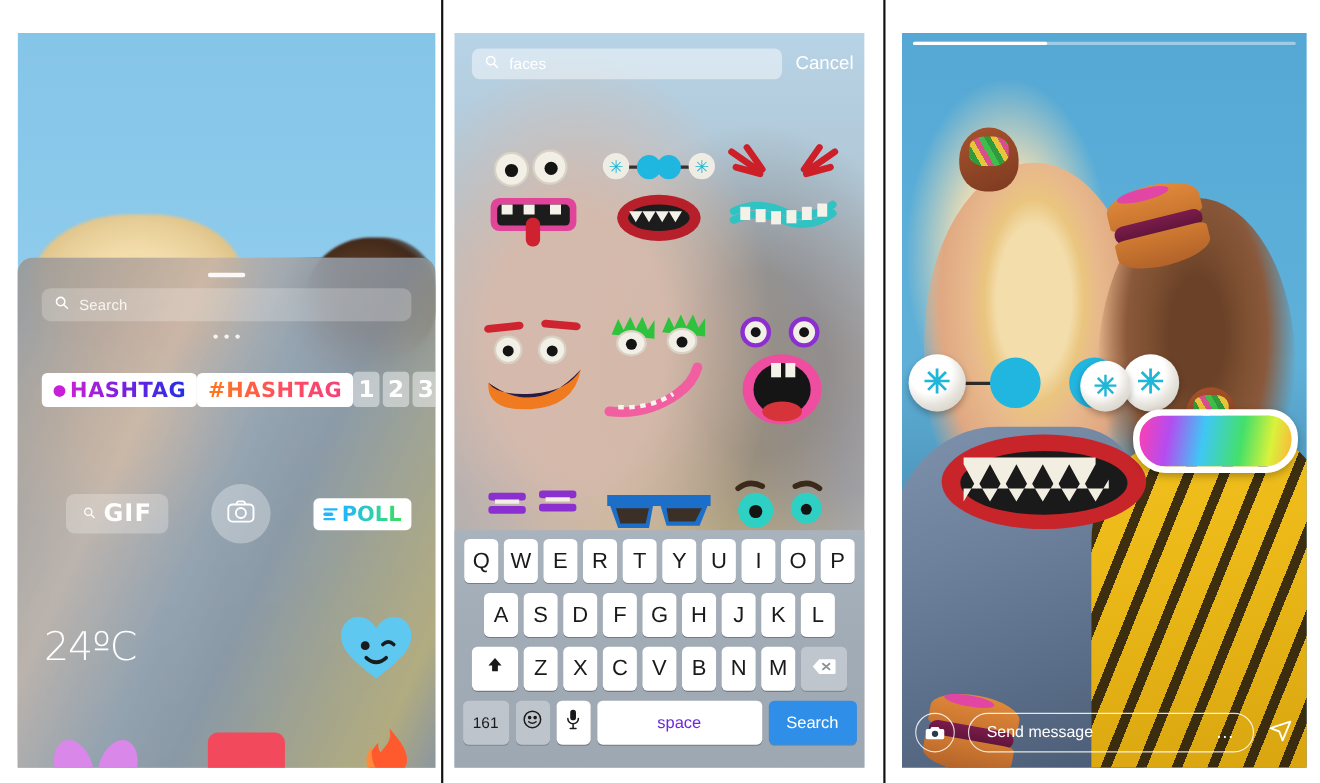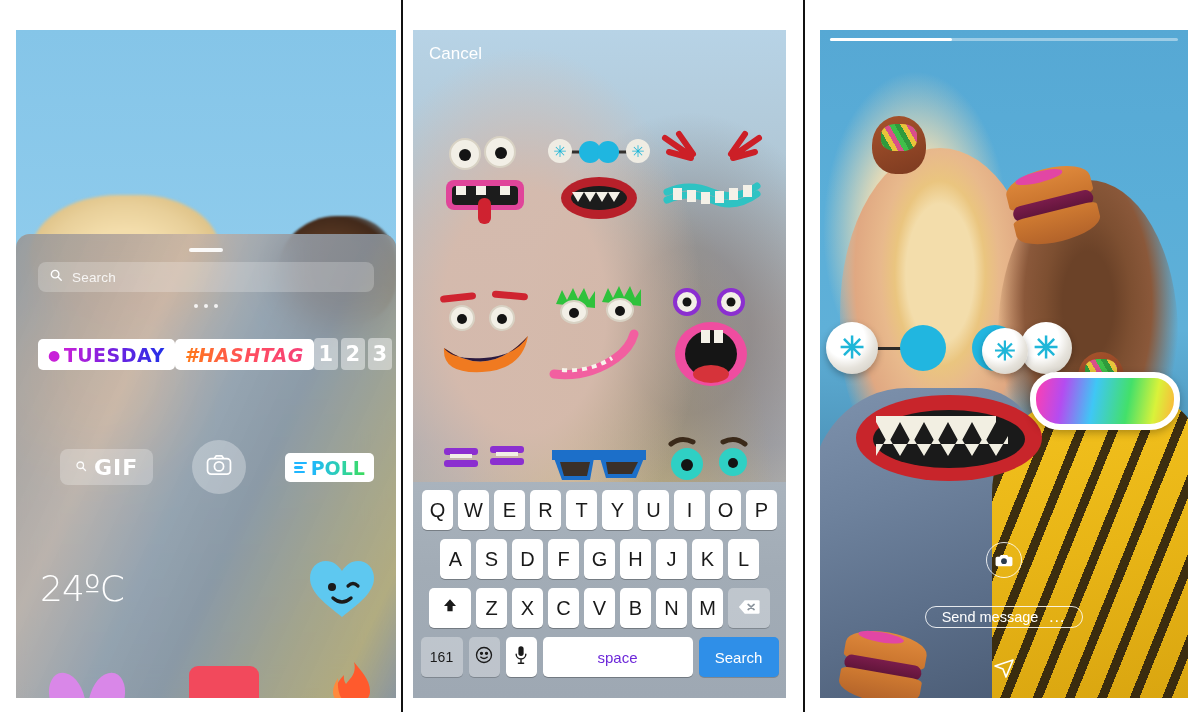--- a/index.html
+++ b/index.html
@@ -92,21 +92,21 @@
     font-weight: 700; font-size: 19px; letter-spacing: .5px;
     display: inline-flex; align-items: center; gap: 3px;
     font-family: "DejaVu Sans", sans-serif;
   }
   .grad-loc {
     background: linear-gradient(90deg,#c820d8 0%,#7a20e0 45%,#2030e8 100%);
     -webkit-background-clip: text; background-clip: text; color: transparent;
   }
   .grad-tag {
     background: linear-gradient(90deg,#ff7a18 0%,#ff4d5e 55%,#f6417a 100%);
-    -webkit-background-clip: text; background-clip: text; color: transparent; font-style: italic;
+    -webkit-background-clip: text; background-clip: text; color: transparent;
   }
   .grad-poll {
     background: linear-gradient(90deg,#1fb6ff 0%,#2fd3a4 60%,#3ddb5a 100%);
     -webkit-background-clip: text; background-clip: text; color: transparent;
   }
   .pin { font-size: 14px; color: #c820d8; }
   .counter { display: flex; gap: 3px; }
   .counter span {
     width: 24px; height: 32px; border-radius: 4px;
     background: rgba(255,255,255,.45);
@@ -240,21 +240,21 @@
   .p3-header { position: absolute; left: 12px; right: 12px; top: 20px; display: flex; align-items: center; gap: 10px; }
   .p3-avatar {
     width: 32px; height: 32px; border-radius: 50%; overflow: hidden; flex: none;
     background: radial-gradient(circle at 50% 38%, #f2dda8 0 30%, #e8b98c 46%, #4e8f3c 74%, #3f7d31 100%);
     border: 1px solid rgba(255,255,255,.6);
   }
   .p3-user { color: #fff; font-size: 14.5px; font-weight: 700; }
   .p3-time { color: rgba(255,255,255,.85); font-size: 13px; font-weight: 400; margin-left: 5px; }
   .p3-close { margin-left: auto; color: #fff; font-size: 22px; font-weight: 300; line-height: 1; }
 
-  .p3-bottom { position: absolute; left: 12px; right: 12px; bottom: 14px; display: flex; align-items: center; gap: 28px; flex-direction: column; }
+  .p3-bottom { position: absolute; left: 12px; right: 12px; bottom: 14px; display: flex; align-items: center; gap: 12px; }
   .p3-cam {
     width: 36px; height: 36px; border-radius: 50%; border: 1.3px solid rgba(255,255,255,.85);
     display: flex; align-items: center; justify-content: center; flex: none;
   }
   .p3-msg {
     flex: 1; height: 36px; border-radius: 19px; border: 1.3px solid rgba(255,255,255,.85);
     display: flex; align-items: center; padding: 0 16px; gap: 10px;
   }
   .p3-msg .ph { color: #fff; font-size: 14.5px; flex: 1; }
   .p3-more { color: #fff; font-size: 17px; letter-spacing: 1px; }
@@ -315,21 +315,21 @@
 
       <div class="tray-dots">
         <i></i>
         <i></i>
         <i></i>
       </div>
 
       <div class="row-pills">
         <div class="pill">
           <span class="pin">●</span>
-          <span class="grad-loc">TUESDAY</span>
+          <span class="grad-loc">HASHTAG</span>
         </div>
         <div class="pill">
           <span class="grad-tag">#HASHTAG</span>
         </div>
         <div class="counter">
           <span>1</span>
           <span>2</span>
           <span>3</span>
 
         </div>
@@ -389,20 +389,29 @@
           </svg>
         </div>
       </div>
     </div>
   </div>
 
   <div class="panel p2">
     <div class="p2-bg"></div>
 
     <div class="p2-search-row">
+      <div class="p2-field">
+        <span>
+          <svg width="14" height="14" viewBox="0 0 24 24" fill="none" stroke="#fff" stroke-width="2.4">
+            <circle cx="10.5" cy="10.5" r="6.5"></circle>
+              <line x1="15.5" y1="15.5" x2="21" y2="21" stroke-linecap="round"></line>
+          </svg>
+        </span>
+        <span class="val">faces</span>
+      </div>
       <div class="p2-cancel">Cancel</div>
     </div>
 
     <div class="sticker-grid">
 
       <div class="sticker">
         <svg width="110" height="110" viewBox="0 0 110 110">
           <circle cx="33" cy="24" r="15" fill="#f2efe6" stroke="#d8d2c4" stroke-width="2"></circle>
           <circle cx="68" cy="22" r="15" fill="#f2efe6" stroke="#d8d2c4" stroke-width="2"></circle>
           <circle cx="33" cy="25" r="6" fill="#141414"></circle>

